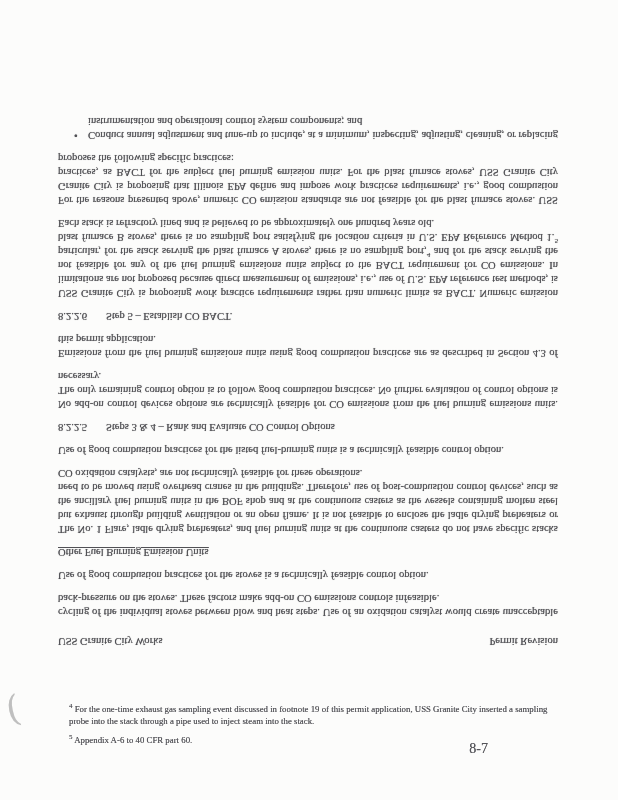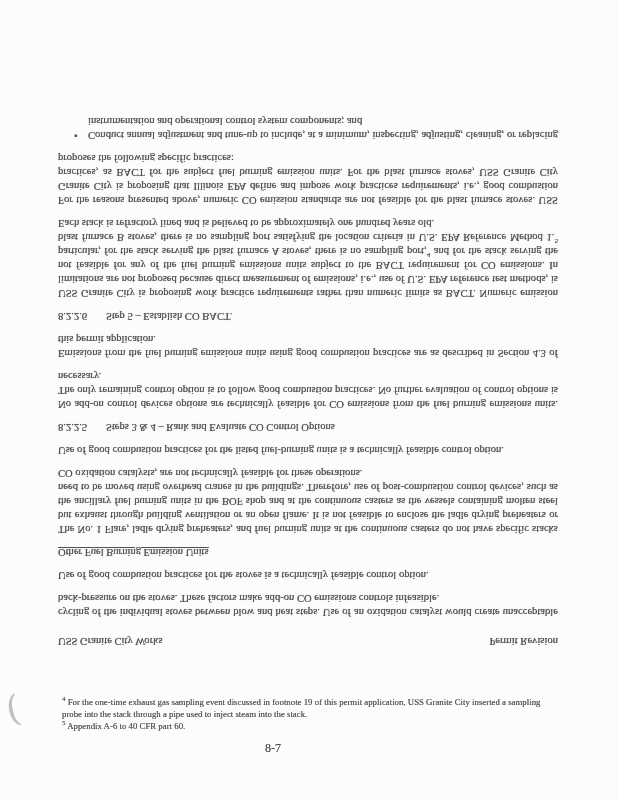--- a/index.html
+++ b/index.html
@@ -22,24 +22,24 @@
   .heading-num .hnum{display:inline-block;min-width:48px;}
   sup{font-size:7px;line-height:0;vertical-align:super;}
   .bullet-item{position:relative;padding-left:30px;margin:0 0 9px 0;text-align:justify;}
   .bullet-mark{position:absolute;left:16px;top:0;}
   
   .footnotes{
     position:absolute;left:62px;top:697px;width:496px;
     font-size:8.8px;line-height:11.8px;color:#55555a;
     text-shadow:0 0 0.6px rgba(85,85,90,0.8);
   }
-  .footnote{margin:0;text-align:left;}
+  .footnote{margin:7px;text-align:left;}
   .page-number{
-    position:absolute;left:58px;top:741px;width:430px;text-align:center;
-    font-size:12px;color:#55555a;text-shadow:0 0 0.6px rgba(85,85,90,0.8);
+    position:absolute;left:58px;top:741px;width:430px;text-align:right;
+    font-size:14px;color:#55555a;text-shadow:0 0 0.6px rgba(85,85,90,0.8);
   }
   .scan-mark{
     position:absolute;left:6px;top:688px;
     font-size:36px;color:#8f8f8f;opacity:0.55;
     font-family:"DejaVu Serif", serif;
     transform:rotate(-12deg);
   }
 </style>
 </head>
 <body>

